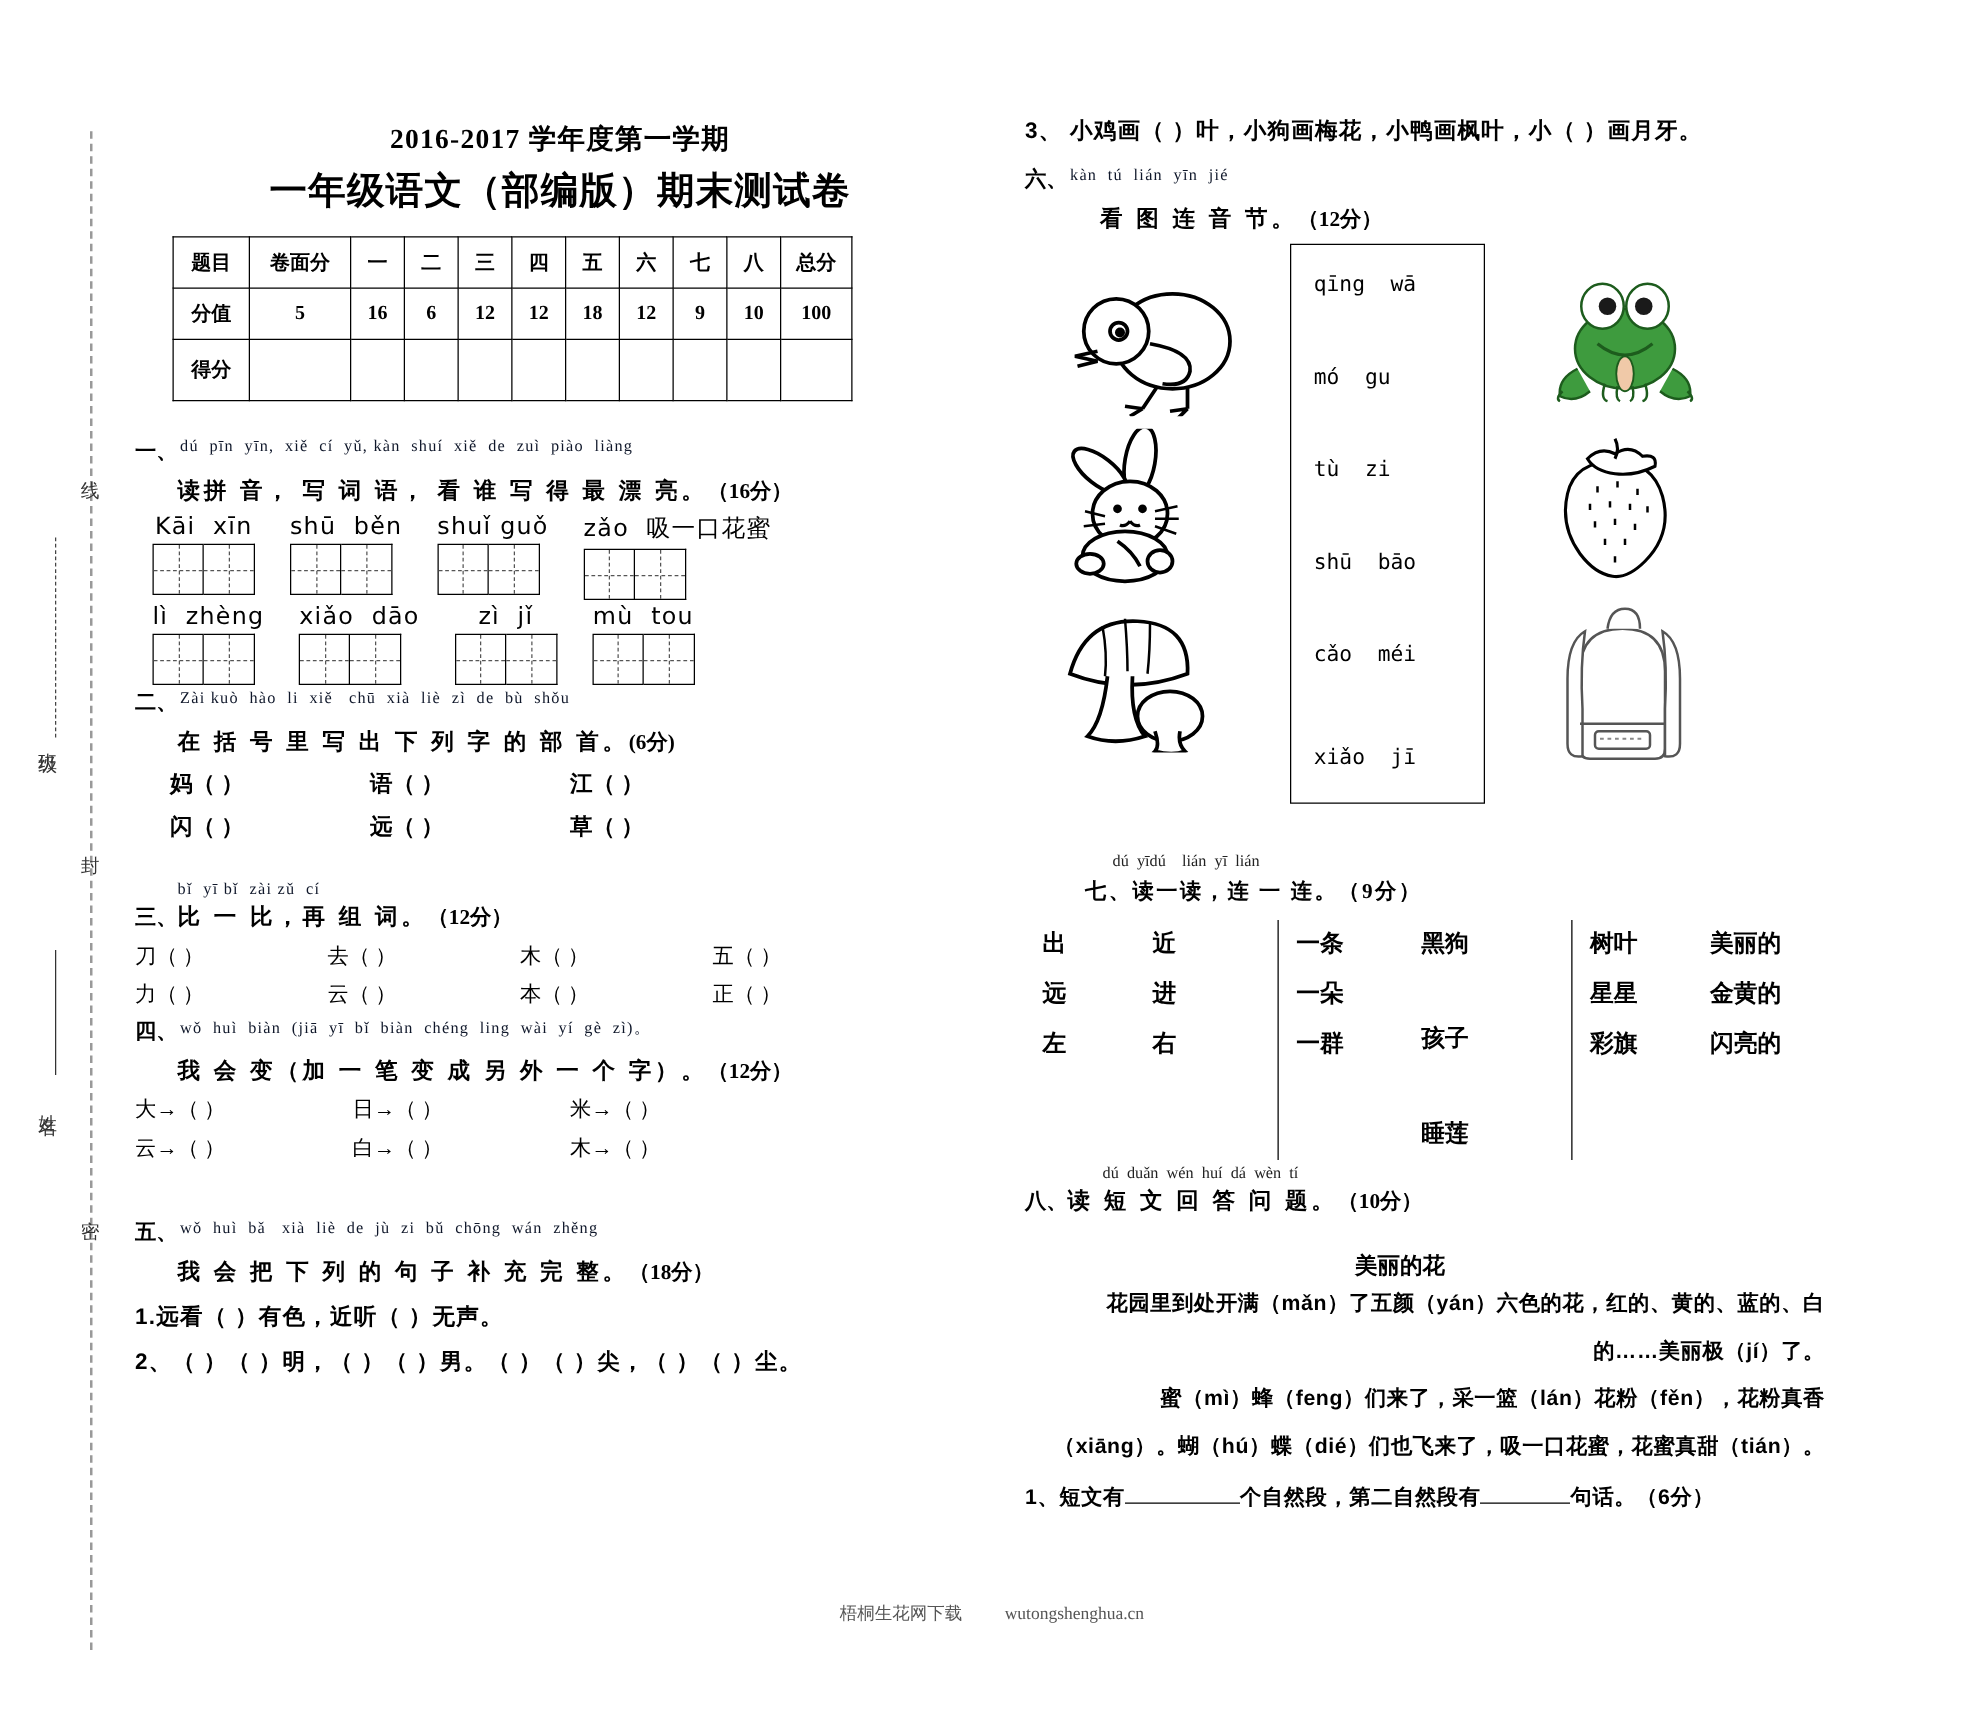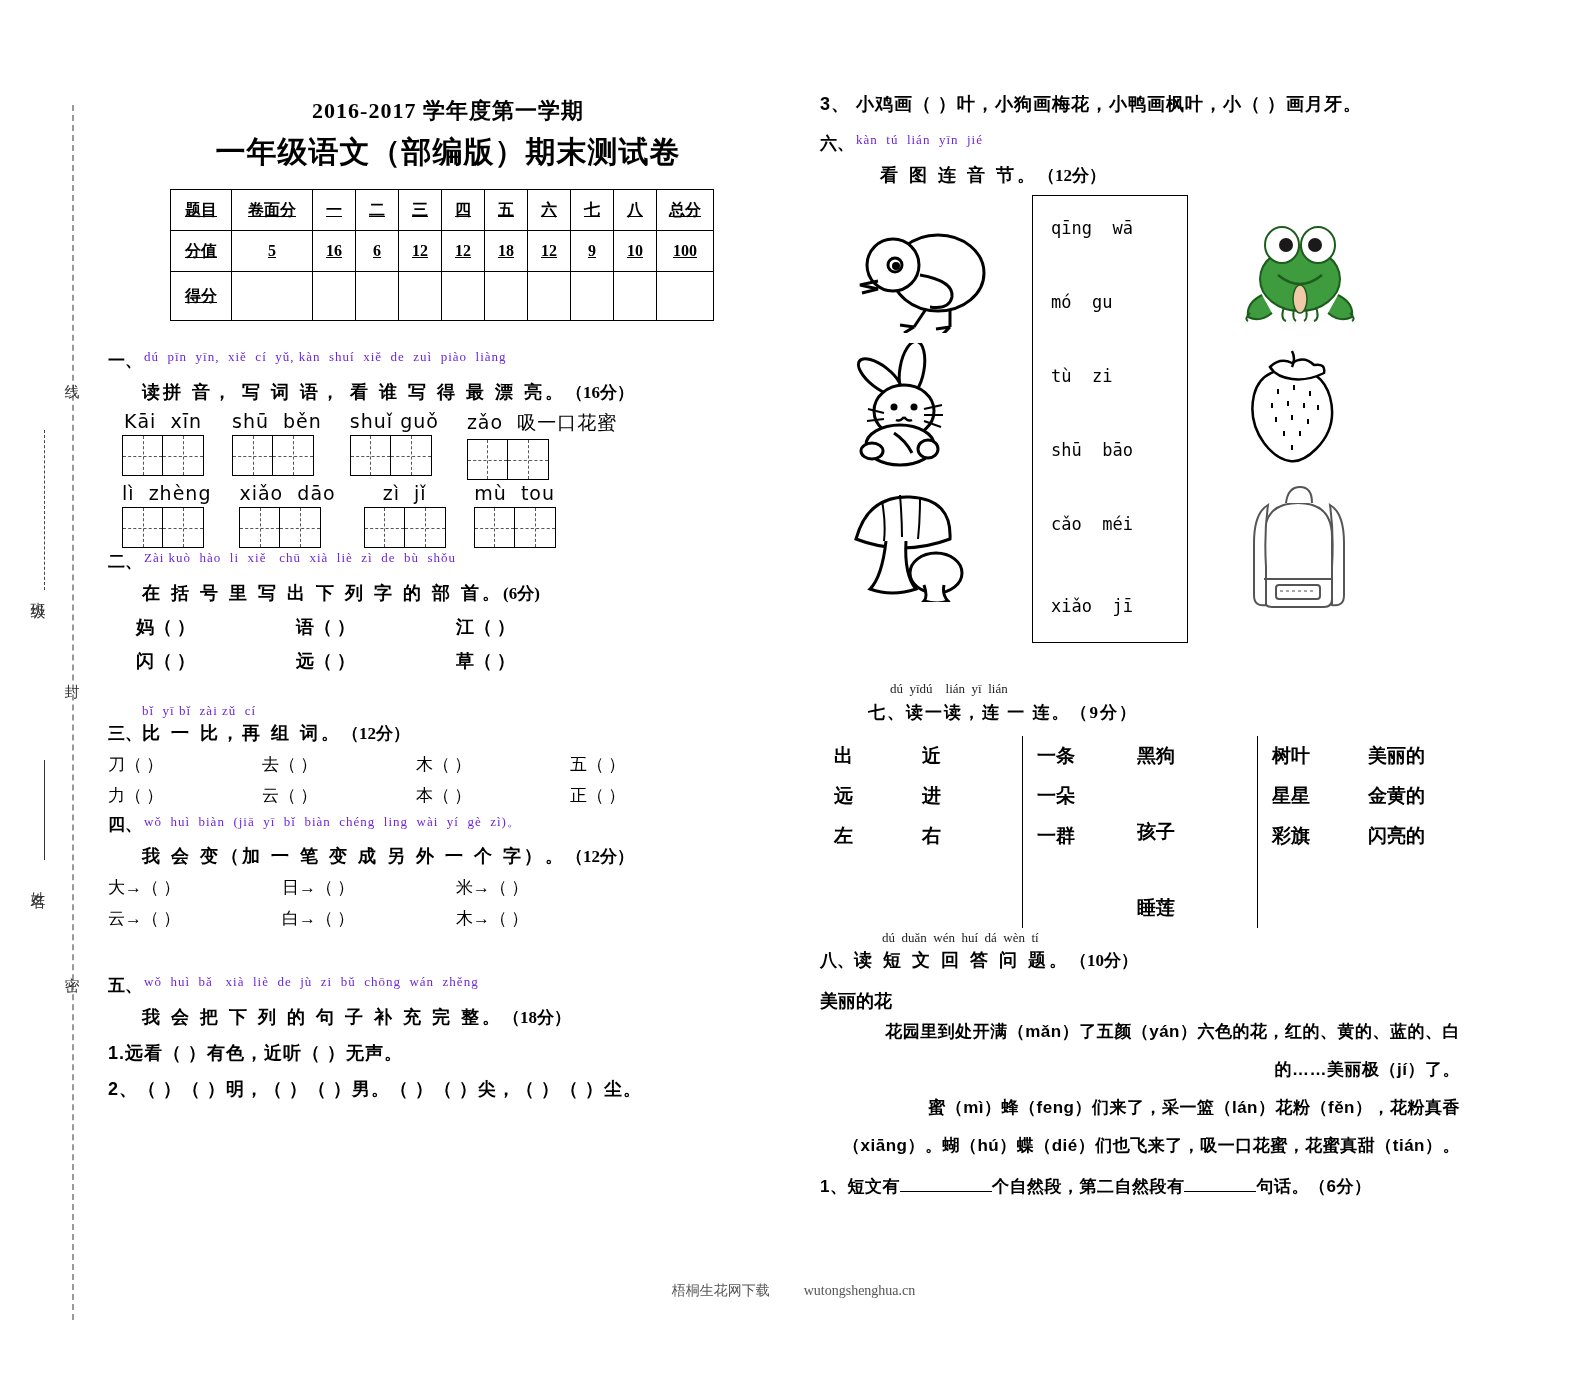--- a/index.html
+++ b/index.html
@@ -89,44 +89,43 @@
     font-size: 30px;
     font-weight: bold;
     margin-top: 6px;
     letter-spacing: 1px;
     font-family: "Liberation Serif", serif;
   }
 
   
   table.score {
     border-collapse: collapse;
-    margin: 16px 0 0 62px;
+    margin: 16px 0 0 30px;
     table-layout: fixed;
-    text-decoration: underline;
   }
   table.score td {
     border: 1px solid #000000;
     text-align: center;
     vertical-align: middle;
     font-size: 16px;
     font-weight: bold;
     font-family: "Liberation Serif", serif;
     height: 38px;
   }
   table.score td.hdr-label { width: 58px; }
   table.score td.hdr-paper { width: 78px; }
   table.score td.nar { width: 40px; }
   table.score td.tot { width: 54px; }
   table.score tr.r-defen td { height: 46px; }
 
   
   .qblock { margin-top: 14px; }
   .pinyin-line {
     font-size: 13px;
-    color: #6d28d9;
+    color: #0f172a;
     letter-spacing: 1px;
     font-family: "Liberation Serif", serif;
     white-space: pre;
   }
   .num-cn {
     font-size: 17px;
     font-weight: bold;
     font-family: "Liberation Serif", serif;
   }
   .han-line {
@@ -274,25 +273,25 @@
     white-space: nowrap;
   }
   .mc-w1 { width: 88px; }
   .mc-w2 { width: 86px; }
   .mc-w3 { width: 100px; }
   .mc-w4 { width: 106px; gap: 36px; }
   .mc-w5 { width: 116px; }
   .mc-w6 { width: 96px; }
 
   .passage-title {
-    text-align: left;
+    text-align: center;
     font-size: 18px;
     font-weight: bold;
     font-family: "Liberation Sans", sans-serif;
-    margin-top: 17px;
+    margin-top: 28px;
     width: 600px;
   }
   .passage-p {
     font-size: 17px;
     font-weight: bold;
     font-family: "Liberation Sans", sans-serif;
     line-height: 38px;
     width: 640px;
     letter-spacing: 0.5px;
     text-align: right;

